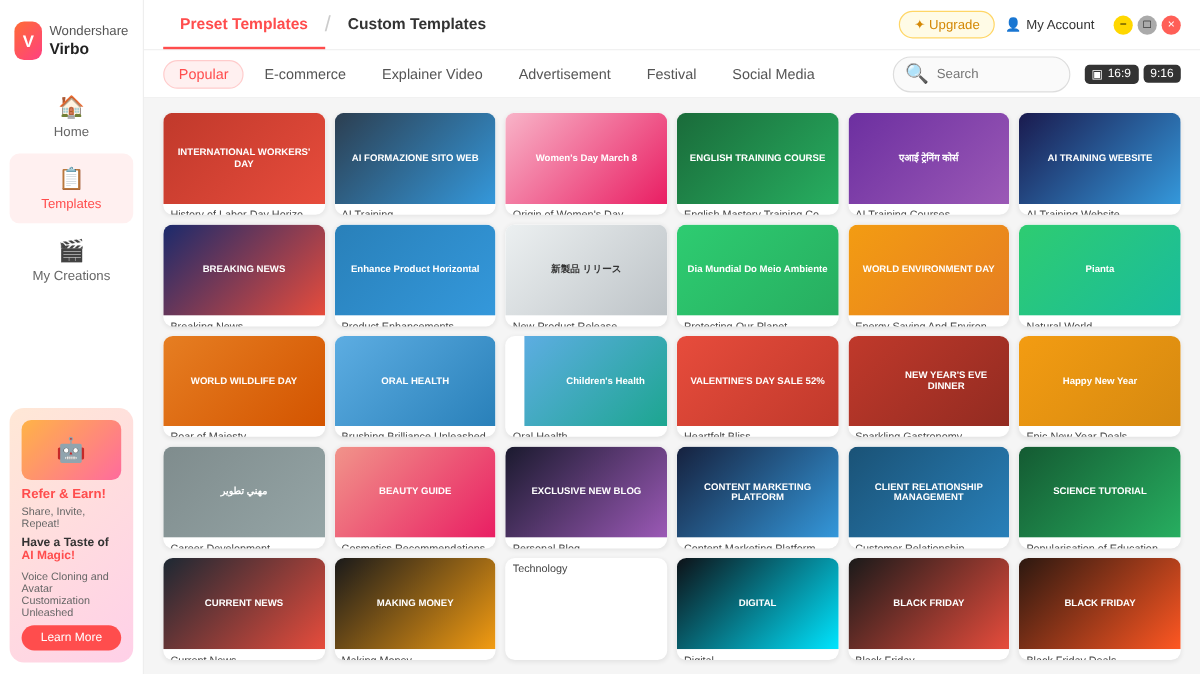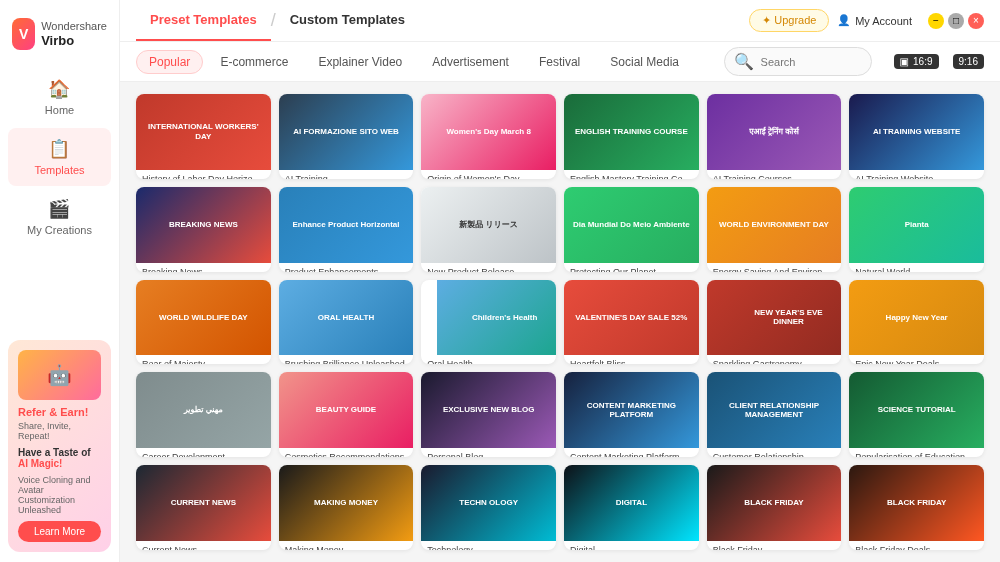--- a/index.html
+++ b/index.html
@@ -72,21 +72,21 @@
       background: #fffbe6; border: 1px solid #ffd666; color: #d48806;
       border-radius: 14px; padding: 4px 12px; font-size: 11px; cursor: pointer;
       display: flex; align-items: center; gap: 4px;
     }
     .account-btn { font-size: 11px; color: #333; display: flex; align-items: center; gap: 4px; cursor: pointer; }
     .win-btn { width: 16px; height: 16px; border-radius: 50%; display: flex; align-items: center; justify-content: center; font-size: 10px; cursor: pointer; }
 
     
     .filter-bar {
       background: #fff; display: flex; align-items: center; padding: 0 16px;
-      height: 40px; border-bottom: 1px solid #eee; gap: 14px;
+      height: 40px; border-bottom: 1px solid #eee; gap: 4px;
     }
     .filter-tab {
       font-size: 12px; color: #555; padding: 4px 12px; cursor: pointer;
       border-radius: 16px; border: 1px solid transparent;
     }
     .filter-tab.active { background: #fff0f0; color: #ff4d4d; border-color: #ffcccc; }
     .search-box {
       margin-left: auto; display: flex; align-items: center;
       border: 1px solid #ddd; border-radius: 16px; padding: 4px 10px;
       background: #fafafa; gap: 6px;
@@ -394,24 +394,20 @@
         <div class="template-label">Current News</div>
       </div>
       <div class="template-card">
         <div class="template-thumb">
           <div class="thumb-bg" style="background: linear-gradient(135deg, rgb(26, 26, 26), rgb(243, 156, 18)); color: white; font-size: 8px;">MAKING
 MONEY</div>
         </div>
         <div class="template-label">Making Money</div>
       </div>
       <div class="template-card">
-        <div class="template-thumb">
-          <div class="thumb-bg" style="background: linear-gradient(135deg, rgb(26, 26, 46), rgb(0, 188, 212)); color: white; font-size: 8px;">TECHN
-OLOGY</div>
-        </div>
         <div class="template-label">Technology</div>
       </div>
       <div class="template-card">
         <div class="template-thumb">
           <div class="thumb-bg" style="background: linear-gradient(135deg, rgb(13, 17, 23), rgb(0, 229, 255)); color: white; font-size: 8px;">DIGITAL</div>
         </div>
         <div class="template-label">Digital</div>
       </div>
       <div class="template-card">
         <div class="template-thumb">

